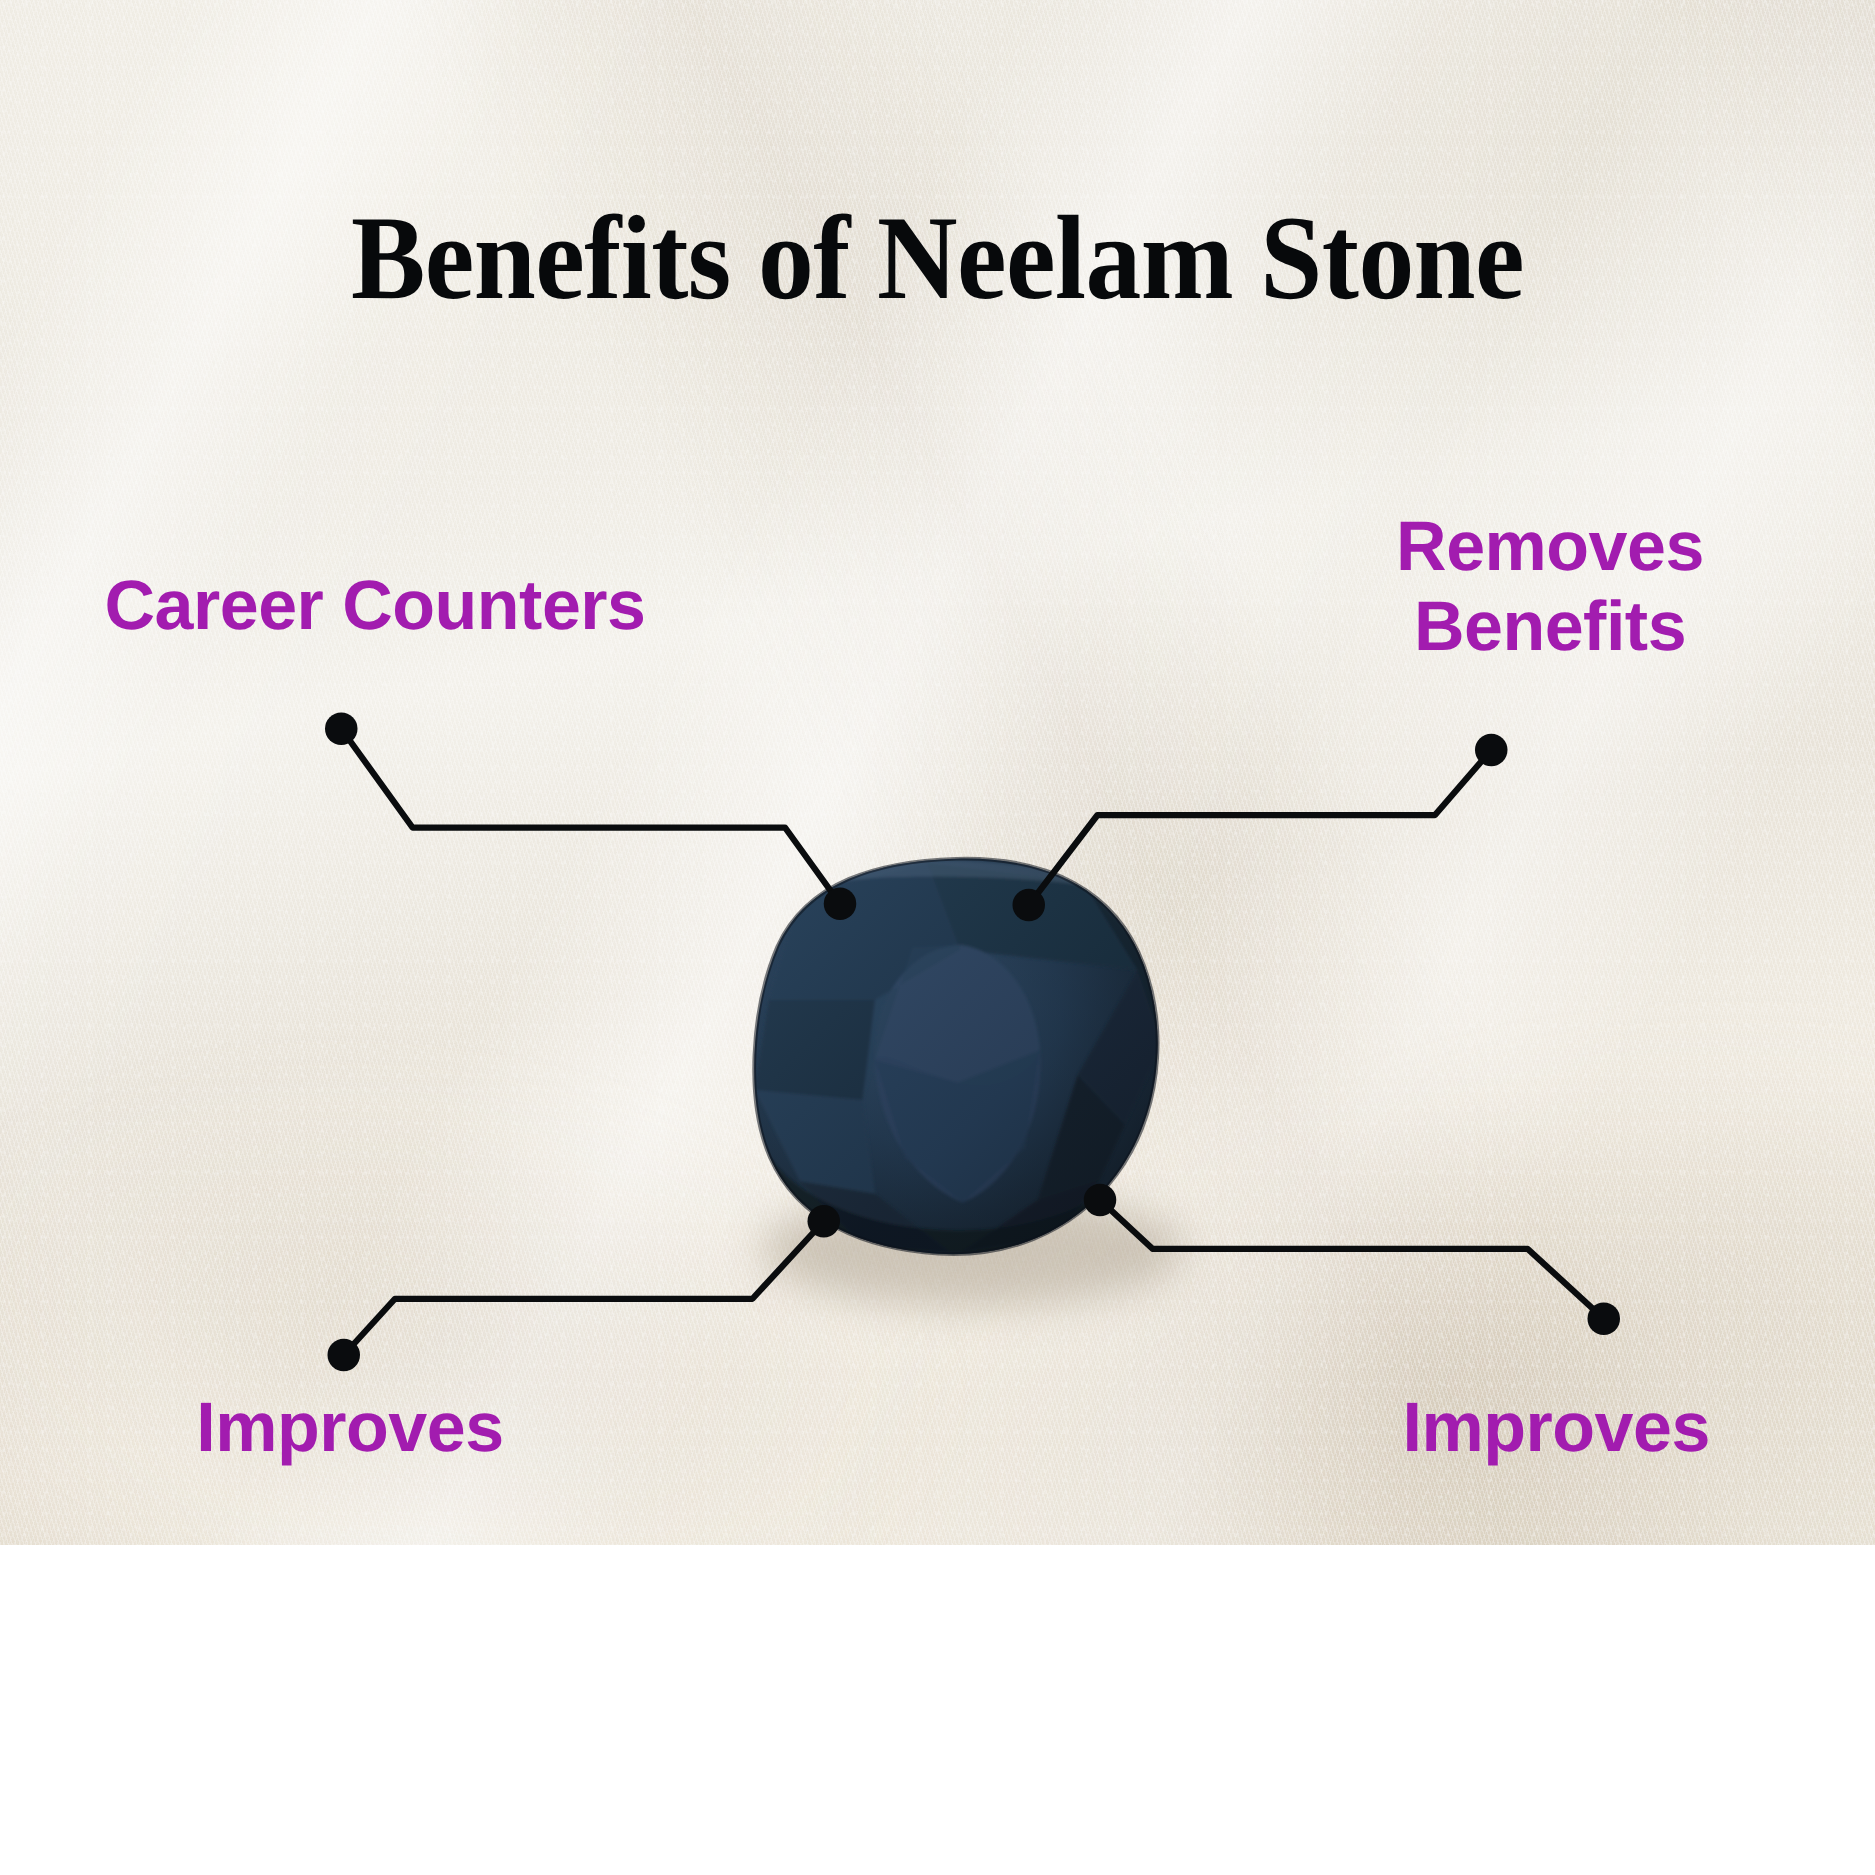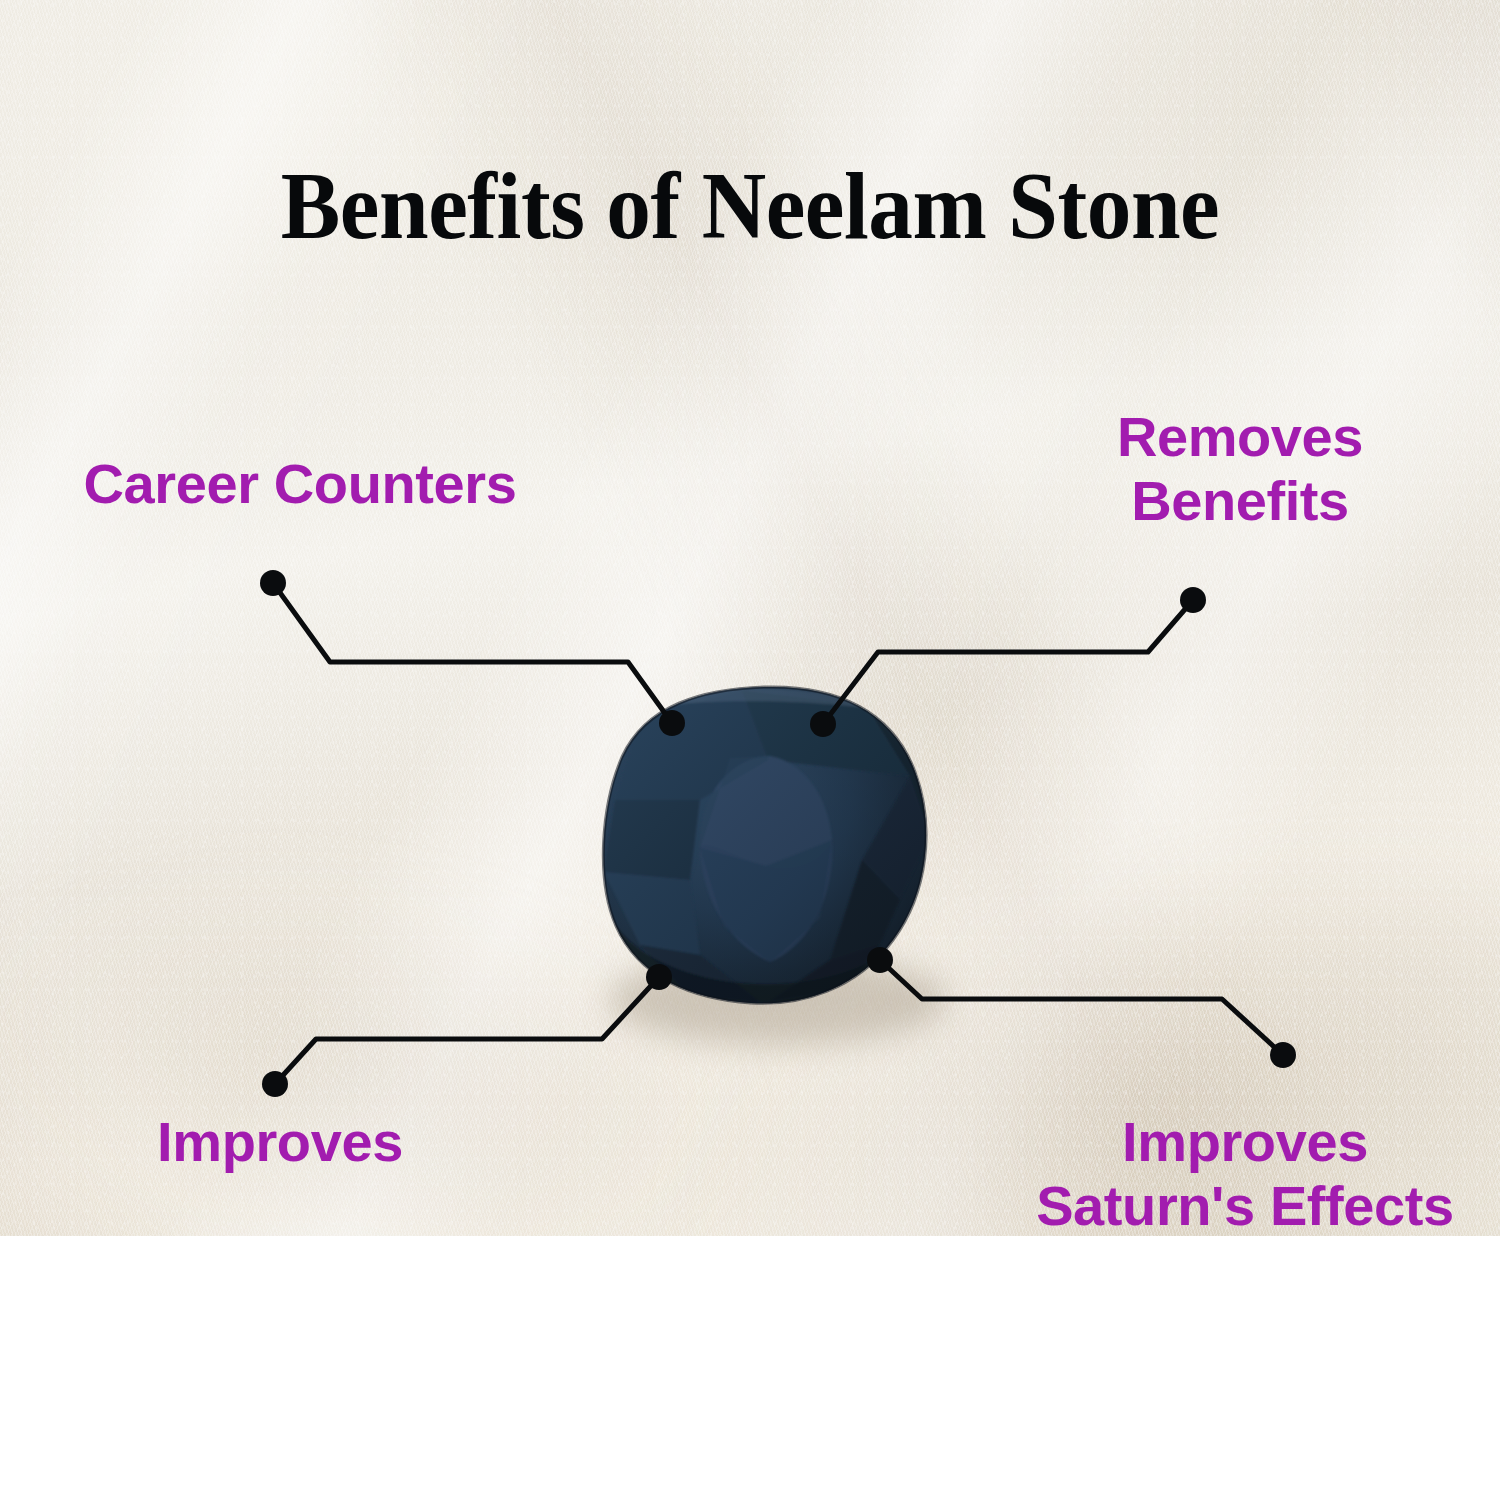--- a/index.html
+++ b/index.html
@@ -302,16 +302,15 @@
     <span>Removes</span>
     <span>Benefits</span>
   </div>
 
   <div class="label lbl-bl">
     <span>Improves</span>
   </div>
 
   <div class="label lbl-br">
     <span>Improves</span>
-    <span>Saturn's Effects</span>
   </div>
 
 </div>
 
 </body></html>

